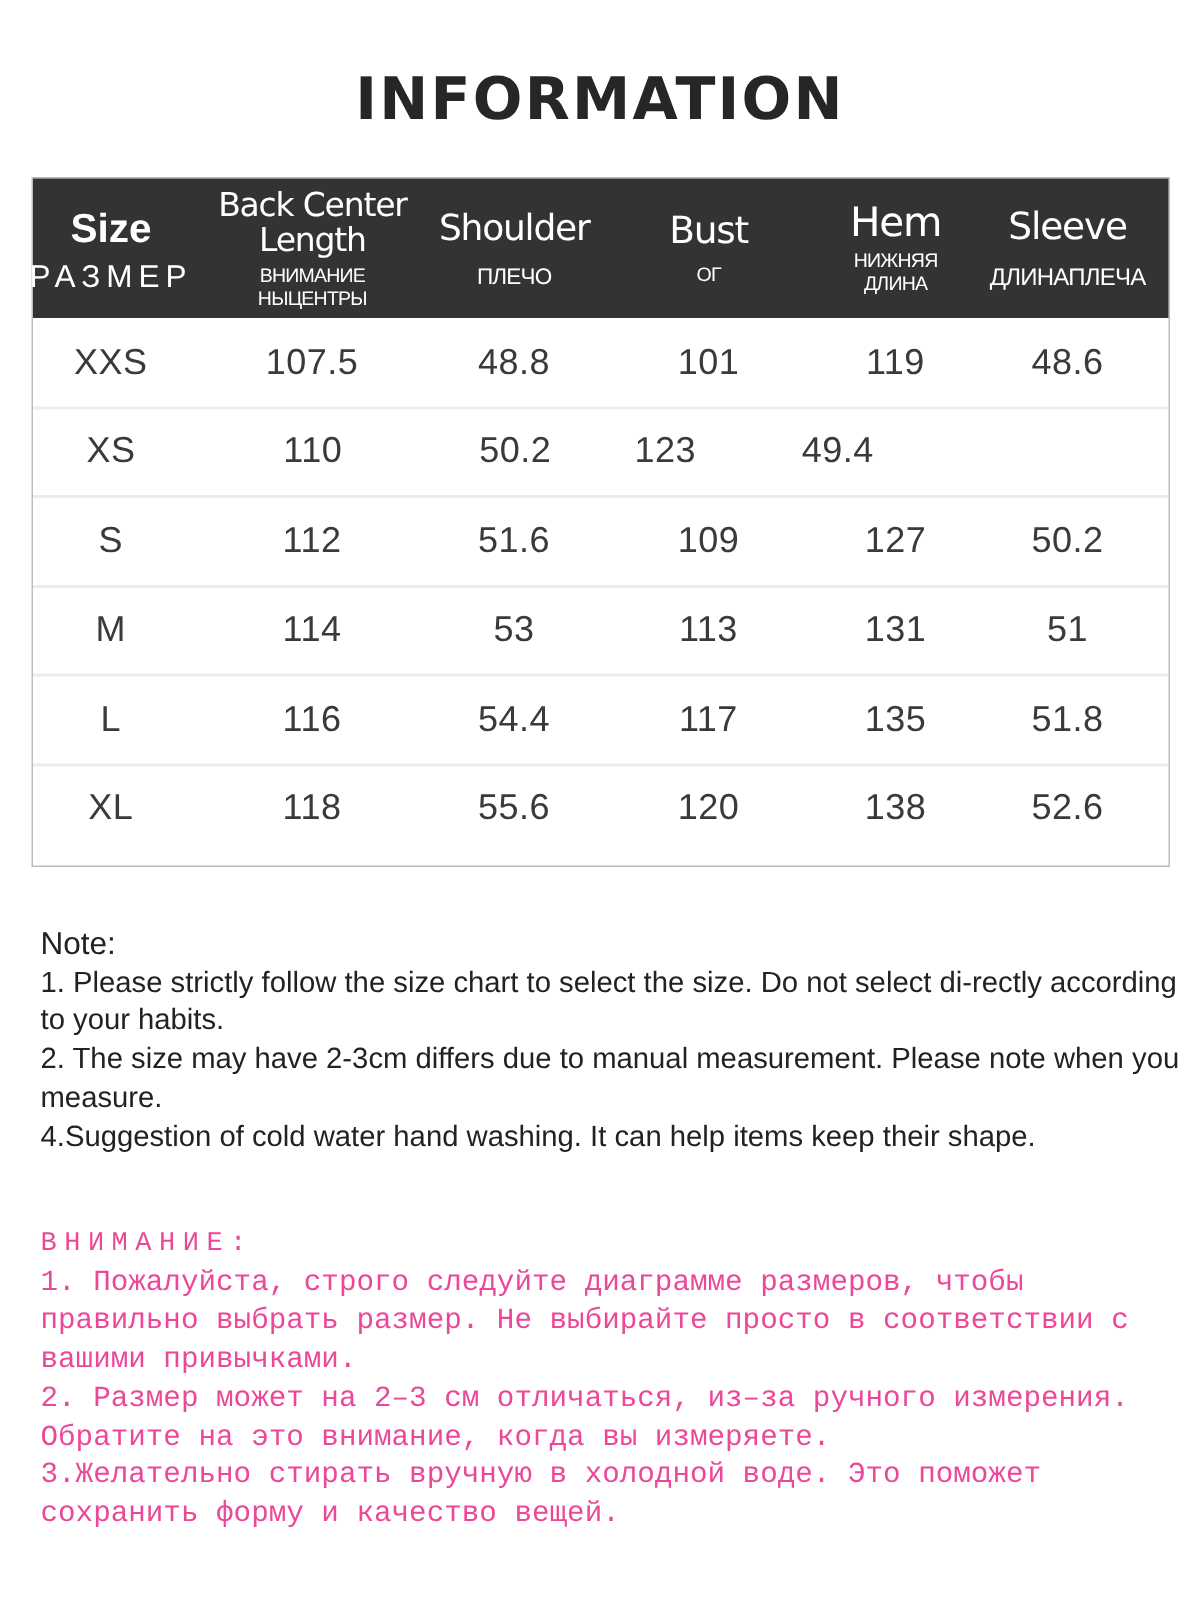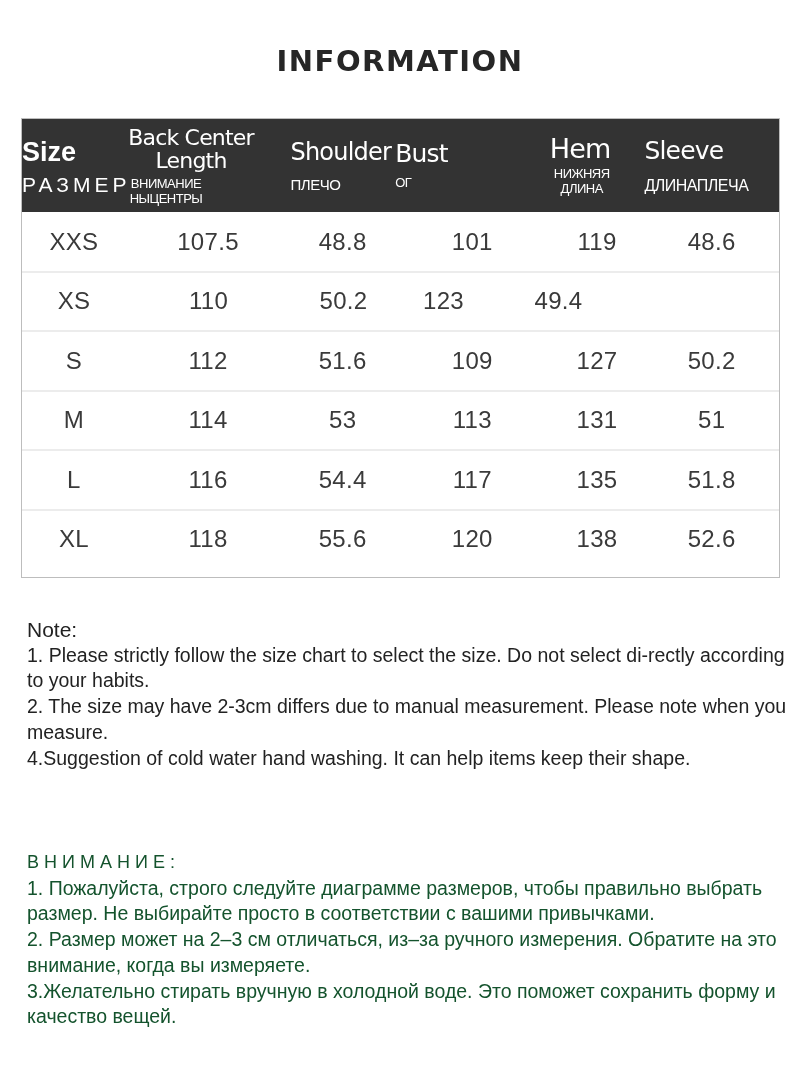--- a/index.html
+++ b/index.html
@@ -1,43 +1,43 @@
 <!DOCTYPE html>
 <html><head>
 <meta charset="utf-8">
 <style>
   html, body { margin: 0; padding: 0; background: #ffffff; }
   body { width: 800px; height: 1067px; position: relative; overflow: hidden;
          font-family: "Liberation Sans", sans-serif; color: #2b2b2b; }
   .title { position: absolute; top: 44px; left: 0; width: 800px; text-align: center;
-           font-family: "DejaVu Sans", sans-serif; font-weight: bold; font-size: 29px;
+           font-family: "DejaVu Sans", sans-serif; font-weight: bold; font-size: 39px;
            letter-spacing: 1.5px; color: #262626; }
   .table { position: absolute; left: 21px; top: 118px; width: 759px; height: 460px;
            border: 1px solid #bdbdbd; box-sizing: border-box; background: #fff; }
   .thead { display: flex; height: 93px; background: #333333; color: #fff; }
-  .th { display: flex; flex-direction: column; align-items: flex-start; justify-content: center;
+  .th { display: flex; flex-direction: column; align-items: center; justify-content: center;
         text-align: center; }
   .th .en { font-family: "DejaVu Sans", sans-serif; font-size: 25px; line-height: 26px; letter-spacing: -0.8px; }
   .th .en.two { font-size: 22px; line-height: 23px; }
   .th .ru { font-size: 13px; line-height: 15px; margin-top: 8px; letter-spacing: -0.5px; }
   .th .ru.spaced { font-size: 21px; letter-spacing: 4px; margin-top: 12px; }
   .th.size .en { font-family: "Liberation Sans", sans-serif; font-weight: bold; font-size: 27px; letter-spacing: 0; }
   .th.sleeve .ru { font-size: 16px; margin-top: 14px; }
   .th.bust .ru { }
   .tbody { padding-top: 1px; }
   .tr { display: flex; height: 57.5px; align-items: center; border-bottom: 2px solid #ececec; }
   .tr:last-child { border-bottom: none; }
   .td { text-align: center; font-size: 24px; color: #3a3a3a; font-weight: normal; letter-spacing: 0.3px; }
   .c0 { width: 104px; } .c1 { width: 165px; } .c2 { width: 105px; }
   .c3 { width: 155px; } .c4 { width: 95px; } .c5 { width: 135px; }
   .notes { position: absolute; left: 27px; top: 617px; width: 760px; font-size: 19.5px;
            line-height: 25.7px; color: #222; }
   .notes .heading { font-size: 21px; }
-  .ru-notes { position: absolute; left: 27px; top: 850px; width: 770px; font-size: 19.5px;
-              line-height: 25.7px; color: #14532d; }
+  .ru-notes { position: absolute; left: 27px; top: 817px; width: 770px; font-size: 19.5px;
+              line-height: 25.7px; color: #ec4899; font-family: Liberation Mono, monospace; }
   .ru-notes .heading { letter-spacing: 5px; font-size: 18px; }
   p { margin: 0; }
 </style>
 </head>
 <body>
 
 <div class="title">INFORMATION</div>
 
 <div class="table">
   <div class="thead">

